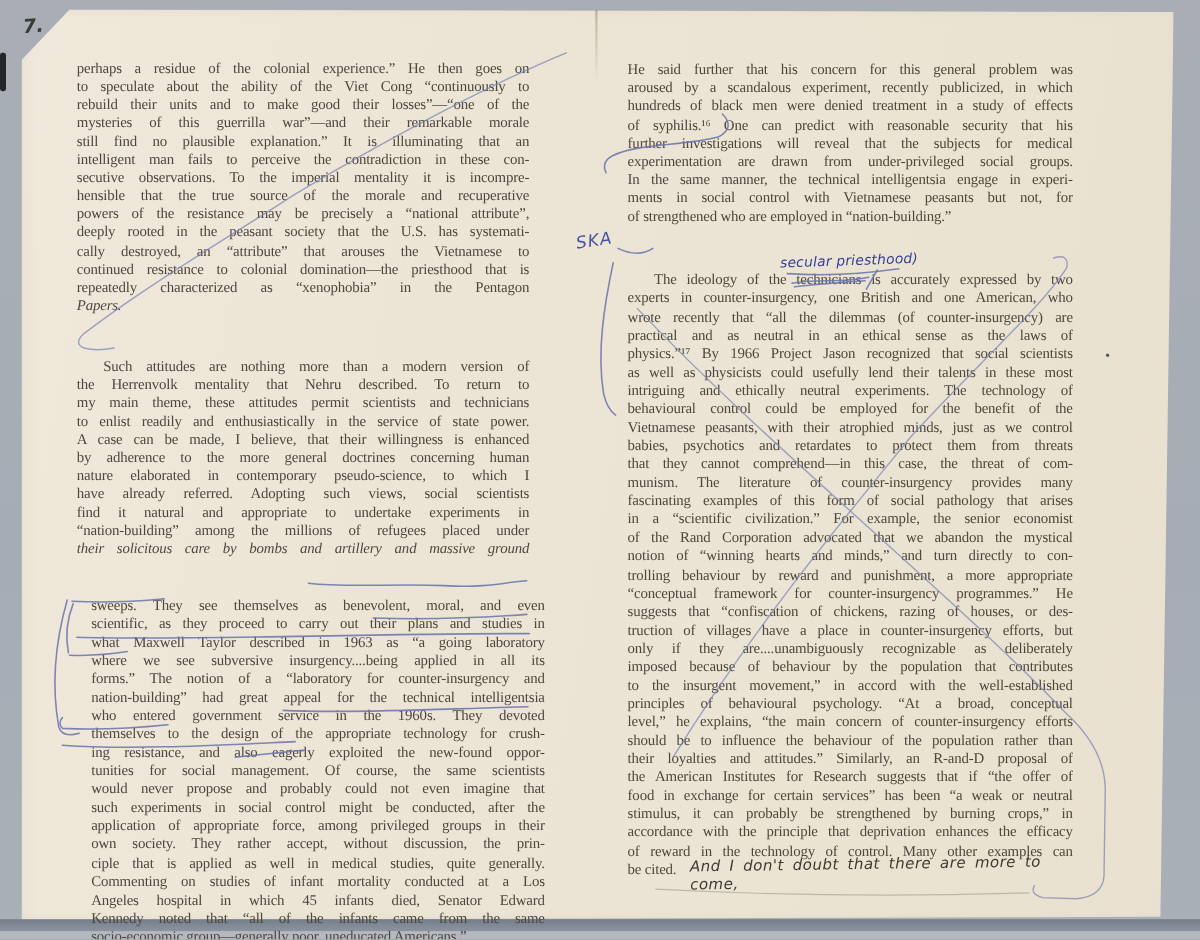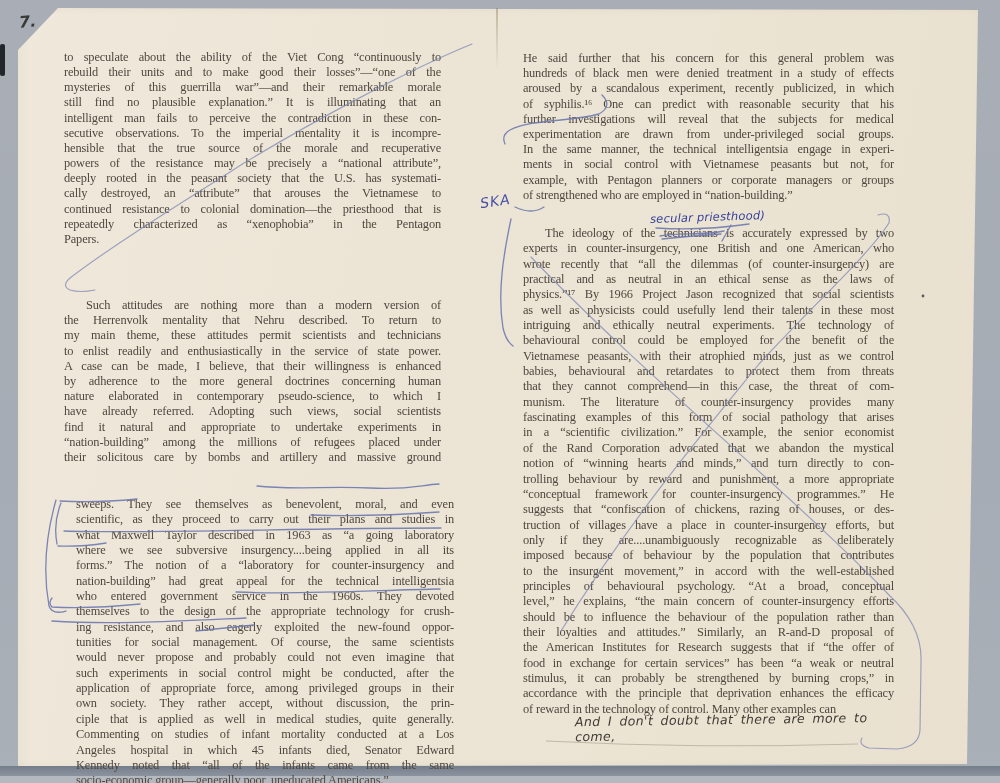--- a/index.html
+++ b/index.html
@@ -18,21 +18,21 @@
   .gutter{position:absolute;left:496px;top:8px;width:2px;height:62px;
     background:linear-gradient(180deg,rgba(140,125,95,.45),rgba(140,125,95,0));}
   .band-bottom-dark{position:absolute;left:0;top:766px;width:1000px;height:10px;
     background:linear-gradient(180deg,#747e8b,#8b939e);}
   .band-bottom-light{position:absolute;left:0;top:776px;width:1000px;height:7px;background:#b4b9c0;}
   .edge-smudge{position:absolute;left:0;top:44px;width:5px;height:32px;background:#23262b;border-radius:2px;}
   
   .block{position:absolute;color:#4f473e;font-size:12.4px;letter-spacing:-0.15px;}
   .tline{white-space:nowrap;text-align:justify;text-align-last:justify;overflow:visible;}
   .block .tline:last-child{text-align-last:left;}
-  .block.cont .tline:last-child{text-align-last:justify;}
+  .block.cont .tline:last-child{text-align-last:justify;font-style:italic;}
   .block.indent .tline:first-child{text-indent:22px;}
   #lblk1{left:64px;top:50px;width:377px;line-height:15.15px;}
   #lblk2{left:64px;top:298px;width:377px;line-height:15.2px;}
   #lblk3{left:76px;top:469px;width:378px;line-height:15.35px;margin-top:28px;}
   #rblk1{left:523px;top:51px;width:371px;line-height:15.2px;}
   #rblk2{left:523px;top:226px;width:371px;line-height:15.35px;}
   
   .hand{position:absolute;font-family:"DejaVu Sans",sans-serif;font-style:italic;pointer-events:none;}
   #pageno{left:19px;top:12px;font-size:16px;color:#3a3a36;transform:rotate(-5deg);font-weight:bold;}
   #ska{left:480px;top:193px;font-size:14px;color:#4550a5;transform:rotate(-9deg);letter-spacing:1px;}
@@ -51,20 +51,21 @@
 <div id="canvas">
 
   <div class="paper"></div>
   <div class="paper-shade"></div>
   <div class="gutter"></div>
   <div class="band-bottom-dark"></div>
   <div class="band-bottom-light"></div>
   <div class="edge-smudge"></div>
 
   <div id="lblk1" class="block cont">
+      <div class="tline">perhaps a residue of the colonial experience.” He then goes on</div>
       <div class="tline">to speculate about the ability of the Viet Cong “continuously to</div>
       <div class="tline">rebuild their units and to make good their losses”—“one of the</div>
       <div class="tline">mysteries of this guerrilla war”—and their remarkable morale</div>
       <div class="tline">still find no plausible explanation.” It is illuminating that an</div>
       <div class="tline">intelligent man fails to perceive the contradiction in these con-</div>
       <div class="tline">secutive observations. To the imperial mentality it is incompre-</div>
       <div class="tline">hensible that the true source of the morale and recuperative</div>
       <div class="tline">powers of the resistance may be precisely a “national attribute”,</div>
       <div class="tline">deeply rooted in the peasant society that the U.S. has systemati-</div>
       <div class="tline">cally destroyed, an “attribute” that arouses the Vietnamese to</div>
@@ -101,41 +102,40 @@
       <div class="tline">application of appropriate force, among privileged groups in their</div>
       <div class="tline">own society. They rather accept, without discussion, the prin-</div>
       <div class="tline">ciple that is applied as well in medical studies, quite generally.</div>
       <div class="tline">Commenting on studies of infant mortality conducted at a Los</div>
       <div class="tline">Angeles hospital in which 45 infants died, Senator Edward</div>
       <div class="tline">Kennedy noted that “all of the infants came from the same</div>
       <div class="tline">socio-economic group—generally poor, uneducated Americans.”</div>
     </div>
   <div id="rblk1" class="block">
       <div class="tline">He said further that his concern for this general problem was</div>
+      <div class="tline">aroused by a scandalous experiment, recently publicized, in which</div>
       <div class="tline">hundreds of black men were denied treatment in a study of effects</div>
-      <div class="tline">aroused by a scandalous experiment, recently publicized, in which</div>
       <div class="tline">of syphilis.¹⁶ One can predict with reasonable security that his</div>
       <div class="tline">further investigations will reveal that the subjects for medical</div>
       <div class="tline">experimentation are drawn from under-privileged social groups.</div>
       <div class="tline">In the same manner, the technical intelligentsia engage in experi-</div>
       <div class="tline">ments in social control with Vietnamese peasants but not, for</div>
-      <div class="tline">example, with Pentagon planners or corporate managers or groups</div>
       <div class="tline">of strengthened who are employed in “nation-building.”</div>
     </div>
   <div id="rblk2" class="block indent">
       <div class="tline">The ideology of the technicians is accurately expressed by two</div>
       <div class="tline">experts in counter-insurgency, one British and one American, who</div>
       <div class="tline">wrote recently that “all the dilemmas (of counter-insurgency) are</div>
       <div class="tline">practical and as neutral in an ethical sense as the laws of</div>
       <div class="tline">physics.”¹⁷ By 1966 Project Jason recognized that social scientists</div>
       <div class="tline">as well as physicists could usefully lend their talents in these most</div>
       <div class="tline">intriguing and ethically neutral experiments. The technology of</div>
       <div class="tline">behavioural control could be employed for the benefit of the</div>
       <div class="tline">Vietnamese peasants, with their atrophied minds, just as we control</div>
-      <div class="tline">babies, behavioural and retardates to protect them from threats</div>
+      <div class="tline">babies, psychotics and retardates to protect them from threats</div>
       <div class="tline">that they cannot comprehend—in this case, the threat of com-</div>
       <div class="tline">munism. The literature of counter-insurgency provides many</div>
       <div class="tline">fascinating examples of this form of social pathology that arises</div>
       <div class="tline">in a “scientific civilization.” For example, the senior economist</div>
       <div class="tline">of the Rand Corporation advocated that we abandon the mystical</div>
       <div class="tline">notion of “winning hearts and minds,” and turn directly to con-</div>
       <div class="tline">trolling behaviour by reward and punishment, a more appropriate</div>
       <div class="tline">“conceptual framework for counter-insurgency programmes.” He</div>
       <div class="tline">suggests that “confiscation of chickens, razing of houses, or des-</div>
       <div class="tline">truction of villages have a place in counter-insurgency efforts, but</div>
@@ -144,20 +144,21 @@
       <div class="tline">to the insurgent movement,” in accord with the well-established</div>
       <div class="tline">principles of behavioural psychology. “At a broad, conceptual</div>
       <div class="tline">level,” he explains, “the main concern of counter-insurgency efforts</div>
       <div class="tline">should be to influence the behaviour of the population rather than</div>
       <div class="tline">their loyalties and attitudes.” Similarly, an R-and-D proposal of</div>
       <div class="tline">the American Institutes for Research suggests that if “the offer of</div>
       <div class="tline">food in exchange for certain services” has been “a weak or neutral</div>
       <div class="tline">stimulus, it can probably be strengthened by burning crops,” in</div>
       <div class="tline">accordance with the principle that deprivation enhances the efficacy</div>
       <div class="tline">of reward in the technology of control. Many other examples can</div>
+      <div class="tline">be cited.</div>
     </div>
 
   <div id="pageno" class="hand">7.</div>
   <div id="ska" class="hand">SKA</div>
   <div id="secular" class="hand">secular priesthood)</div>
   <div id="closing" class="hand">And I don't doubt that there are more to come,</div>
 
   <svg class="marks" width="1000" height="783" viewBox="0 0 1000 783">
 
     <path class="pencil" d="M472,44 C408,70 312,122 244,163 C192,197 122,238 70,278 Q61,286 70,290 Q80,293 95,290"></path>

